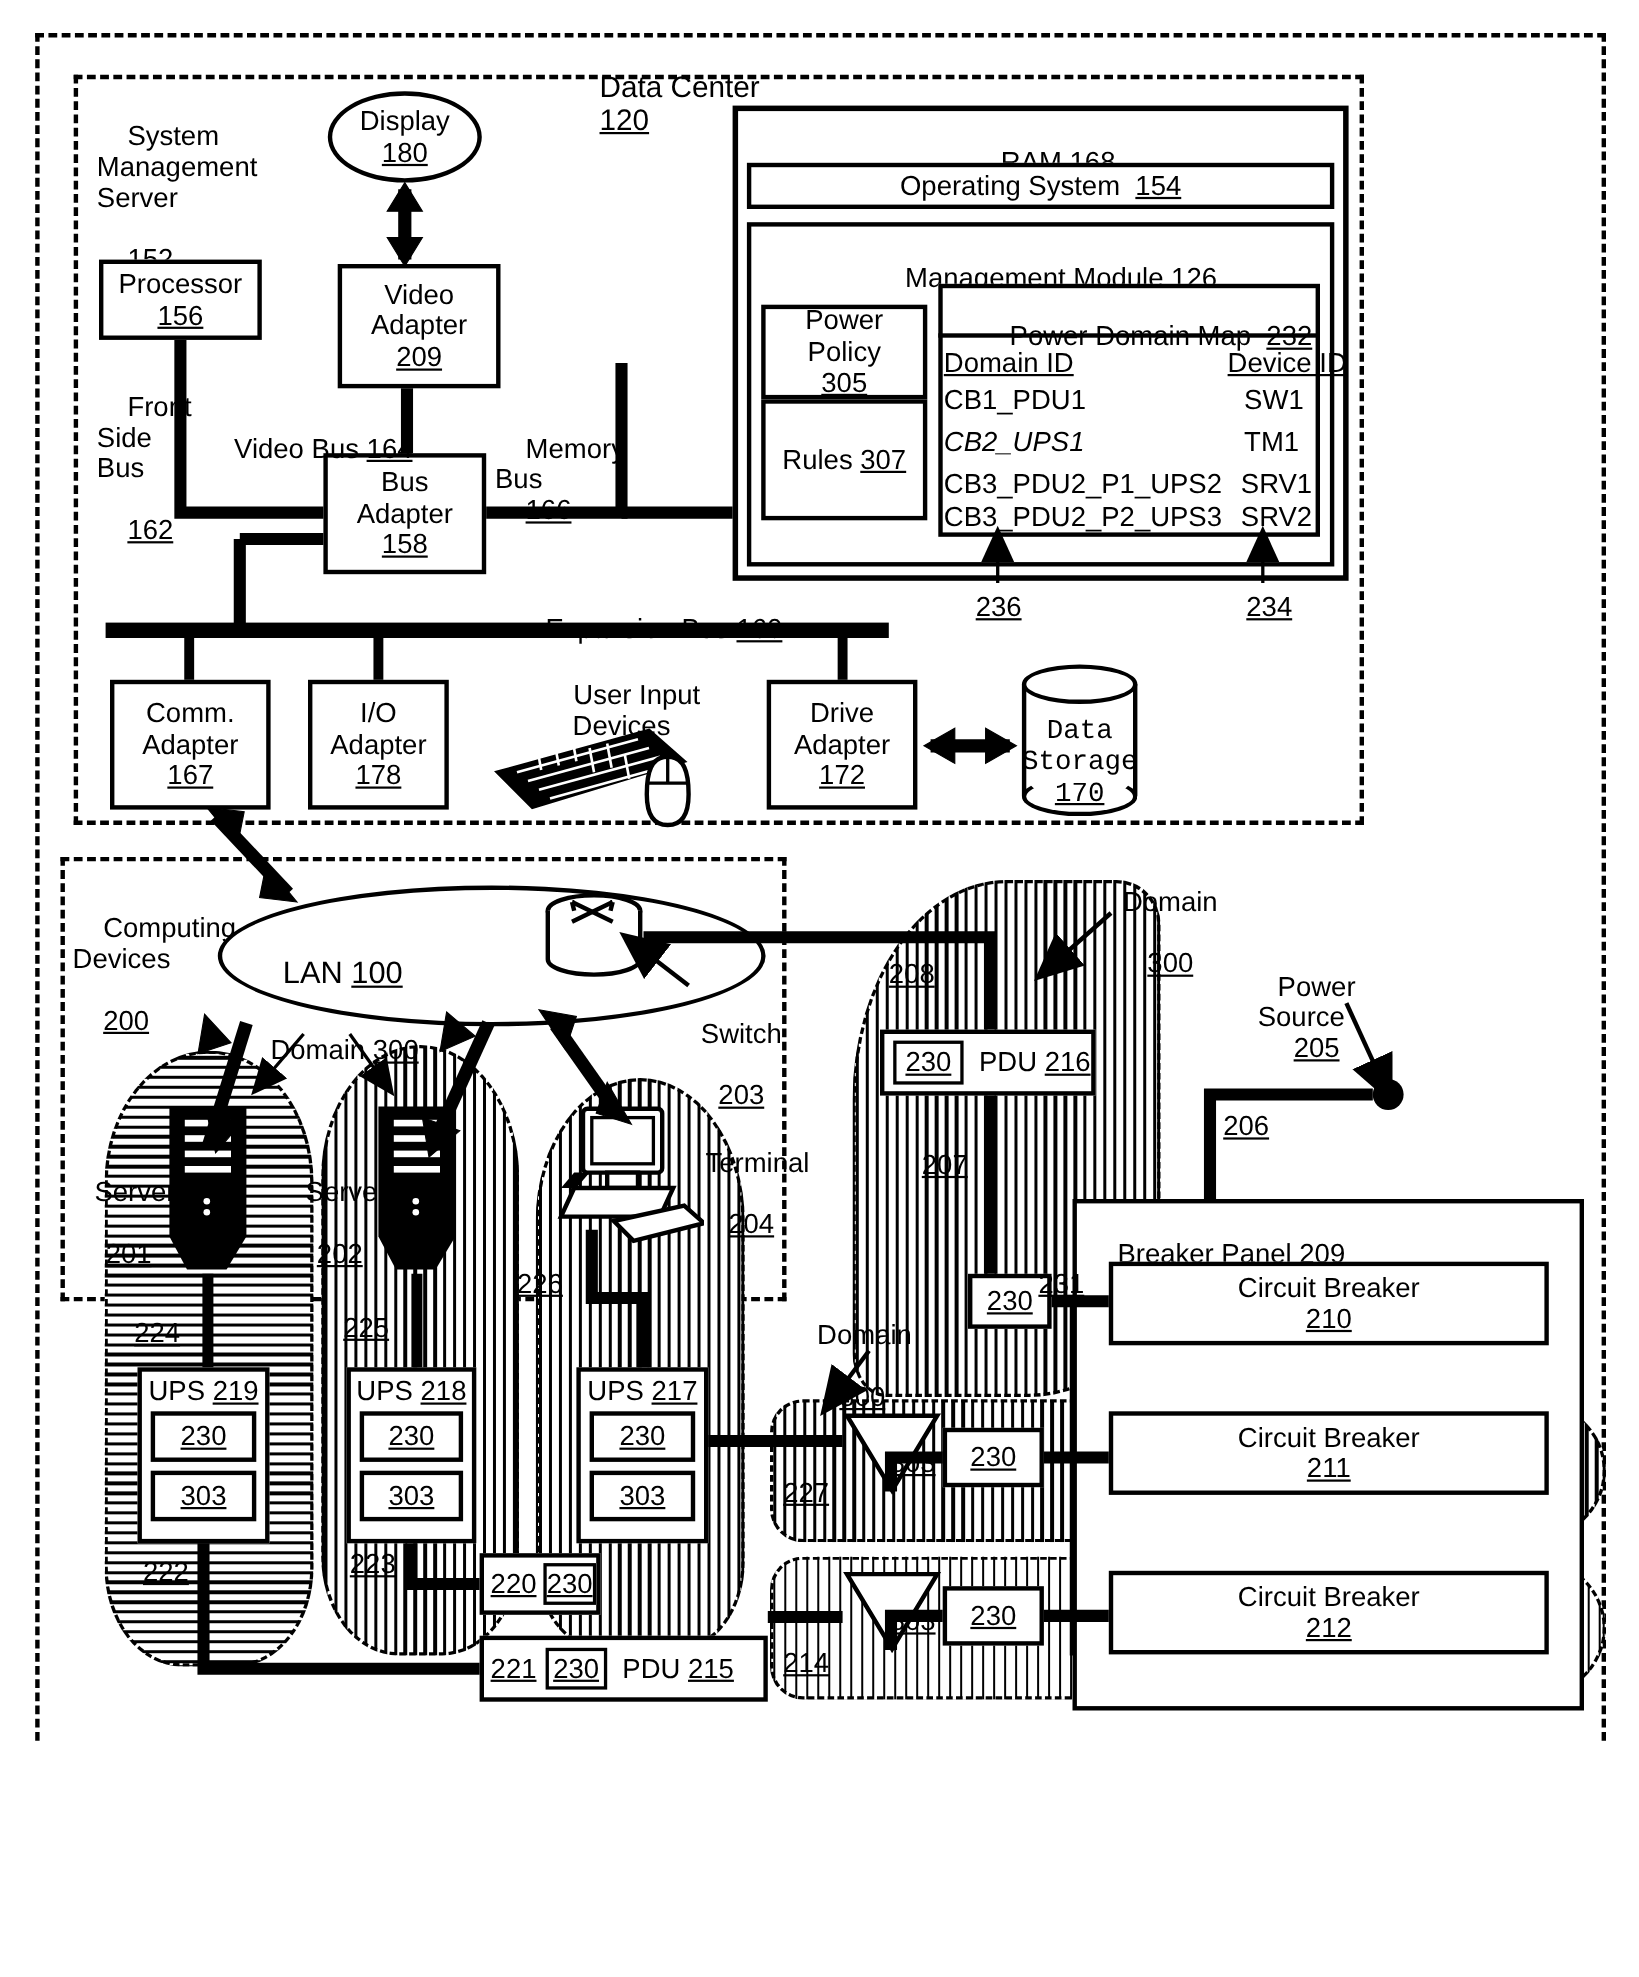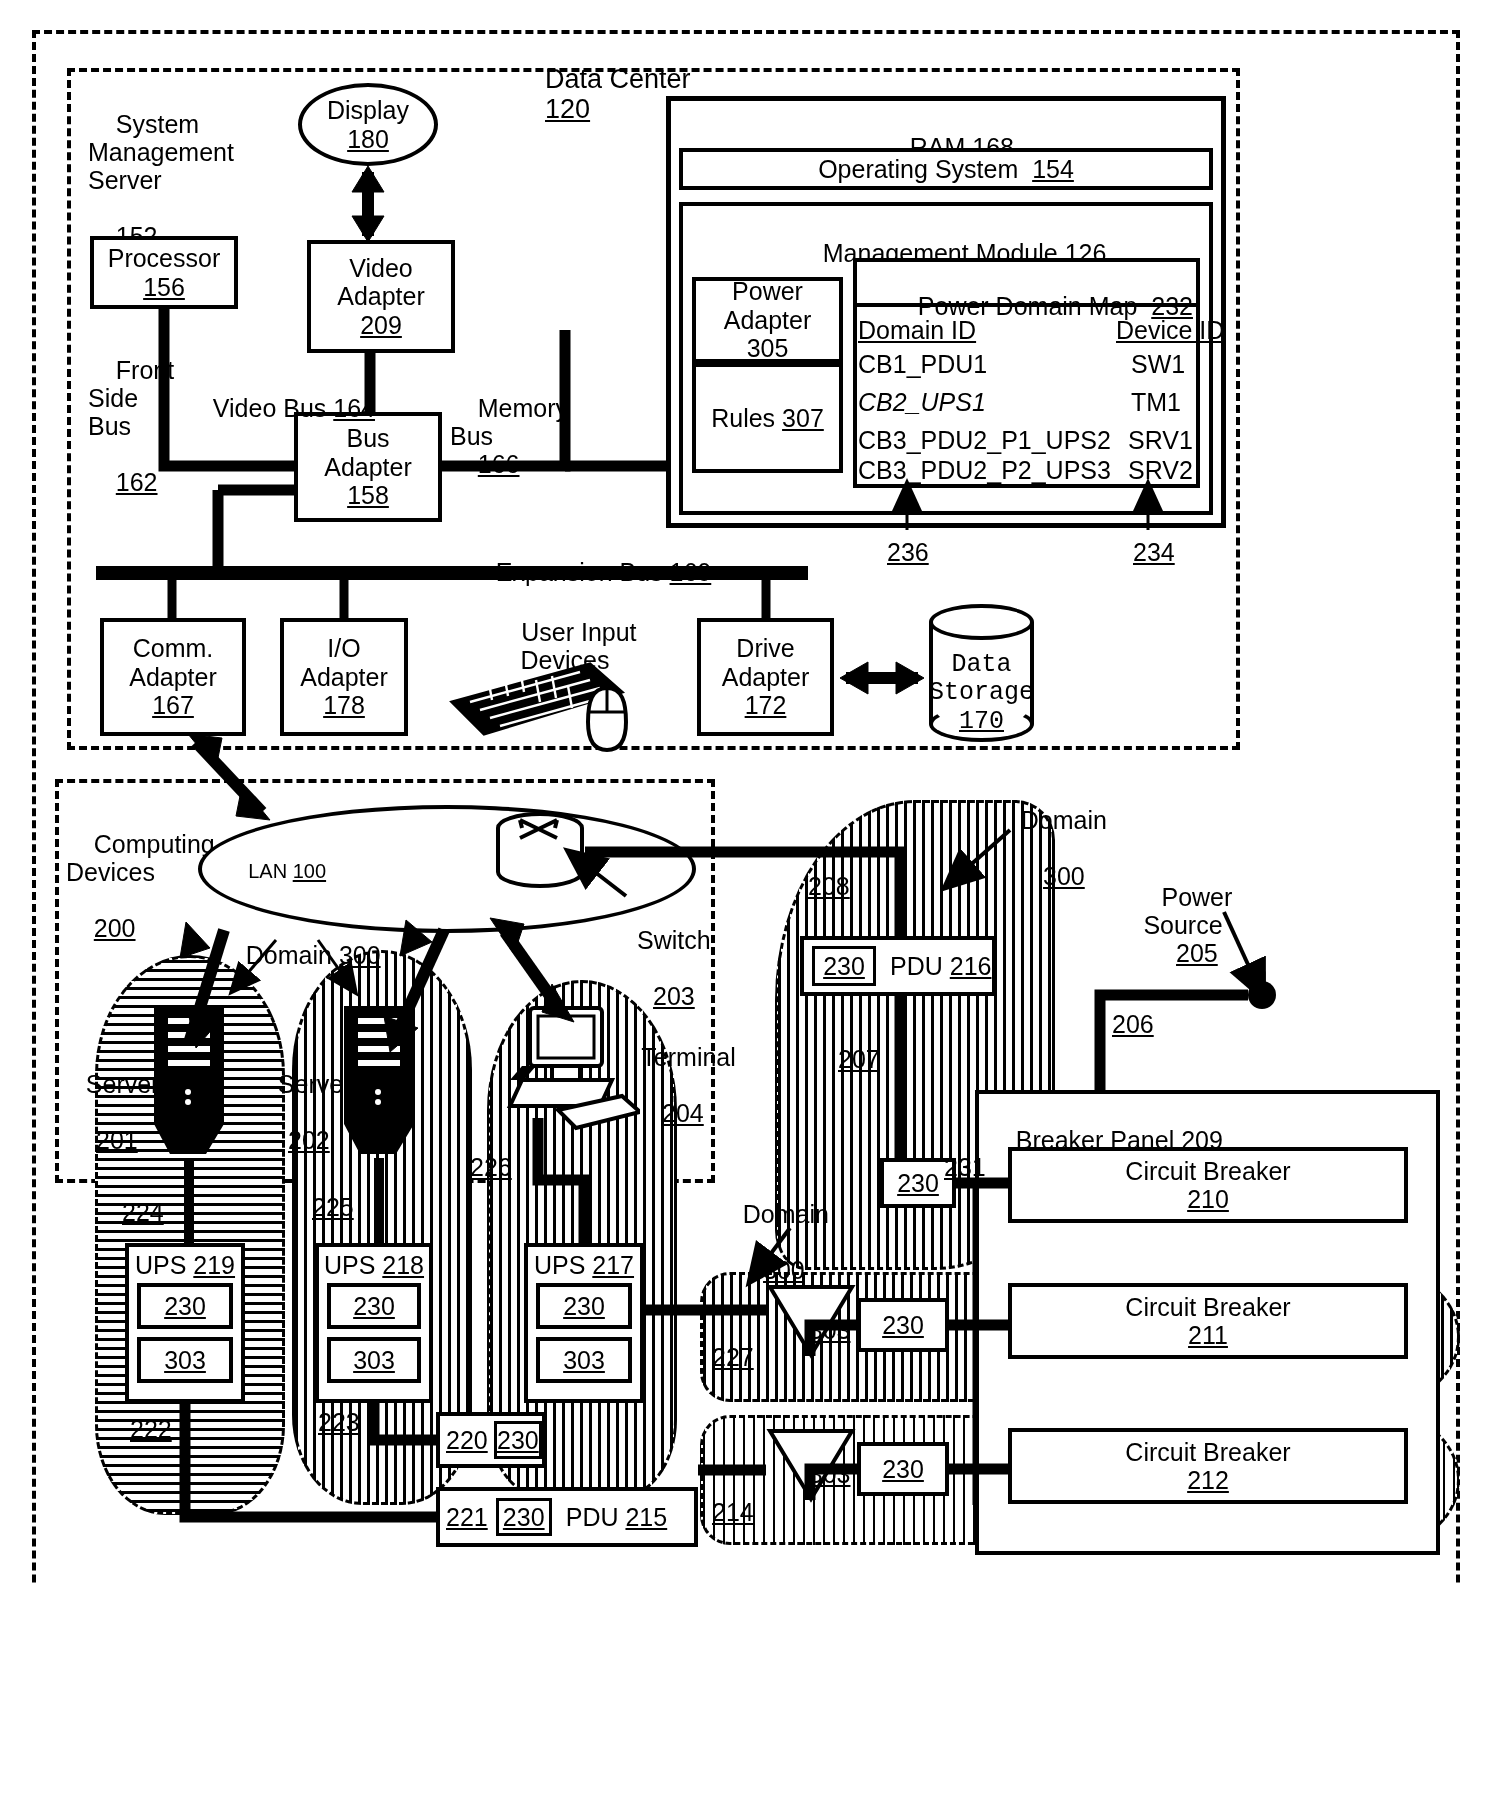--- a/index.html
+++ b/index.html
@@ -148,21 +148,21 @@
   <div class="box" style="left:679px;top:148px;width:534px;height:42px;justify-content:center;">
     <div><span>Operating System</span>&nbsp; <span class="u">154</span></div>
   </div>
 
   <div class="box" style="left:679px;top:202px;width:534px;height:313px;justify-content:flex-start;"></div>
   <div class="lbl" style="left:795px;top:211px;">
     <span>Management Module</span> <span class="u">126</span>
   </div>
 
   <div class="box" style="left:692px;top:277px;width:151px;height:86px;">
-    <span>Power Adapter</span>
+    <span>Power Policy</span>
     <span class="num">305</span>
   </div>
   <div class="box" style="left:692px;top:363px;width:151px;height:110px;">
     <div><span>Rules</span> <span class="u">307</span></div>
   </div>
 
   <div class="box" style="left:853px;top:258px;width:347px;height:230px;justify-content:flex-start;"></div>
   <div class="lbl" style="left:890px;top:264px;">
     <span>Power Domain Map</span> &nbsp;<span class="u">232</span>
   </div>
@@ -199,21 +199,21 @@
 
   <div class="blob hatchV" style="left:487px;top:980px;width:190px;height:520px;border-radius:95px 95px 60px 60px/130px 130px 80px 80px;"></div>
 
   <div class="blob hatchV" style="left:700px;top:1272px;width:760px;height:130px;border-radius:30px 70px 70px 30px/30px 65px 65px 30px;"></div>
 
   <div class="blob hatchD" style="left:700px;top:1415px;width:760px;height:130px;border-radius:30px 70px 70px 30px/30px 65px 65px 30px;"></div>
 
   <div class="blob hatchV" style="left:978px;top:1140px;width:430px;height:120px;border-radius:20px 60px 60px 20px/20px 60px 60px 20px;"></div>
 
   <div class="cloud" style="left:198px;top:805px;width:490px;height:120px;"></div>
-  <div class="lbl" style="left:226px;top:838px;font-size:20px;">
+  <div class="lbl" style="left:226px;top:838px;font-size:28px;">
     <span>LAN</span> <span class="u">100</span>
   </div>
 
   <div style="position:absolute;left:495px;top:812px;width:90px;height:78px;">
     <svg width="90" height="78" viewBox="0 0 90 78">
       <ellipse cx="45" cy="16" rx="42" ry="14" fill="#fff" stroke="#000" stroke-width="4"></ellipse>
       <path d="M3 16 V60 A42 14 0 0 0 87 60 V16" fill="#fff" stroke="#000" stroke-width="4"></path>
       <path d="M25 26 L62 8 M62 8 L54 12 M62 8 L60 16" stroke="#000" stroke-width="4" fill="none"></path>
       <path d="M62 26 L25 8 M25 8 L33 12 M25 8 L27 16" stroke="#000" stroke-width="4" fill="none"></path>
     </svg>

